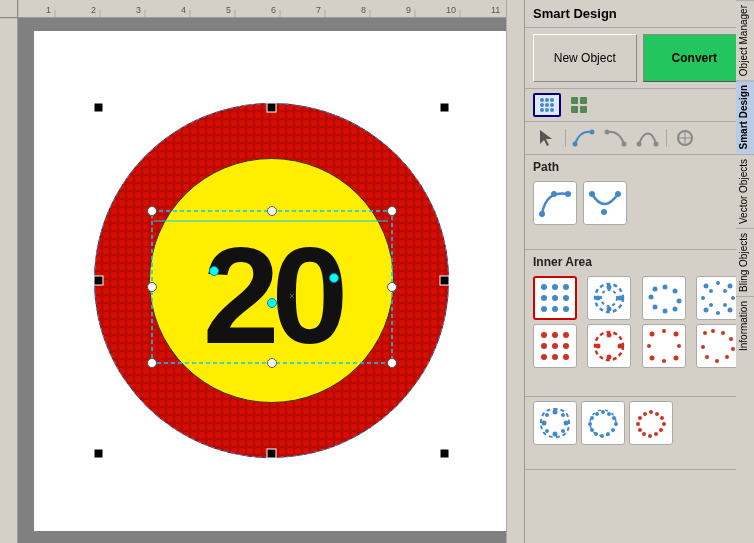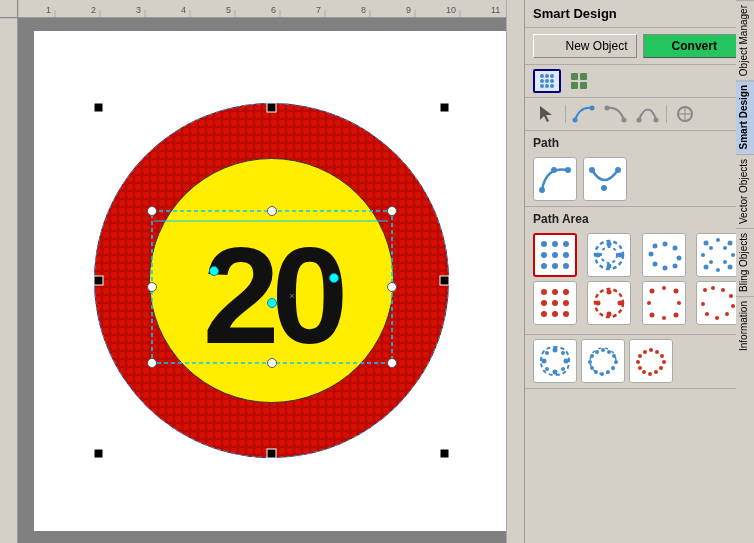--- a/index.html
+++ b/index.html
@@ -52,28 +52,27 @@
 
     .panel-buttons {
       display: flex;
       padding: 6px 8px;
       gap: 6px;
       border-bottom: 1px solid #aaa;
     }
 
     .btn-new-object {
       flex: 1;
-      padding: 4px 8px;
+      padding: 16px 8px;
       background: #d4d0c8;
       border: 1px solid #888;
       border-top-color: #fff;
       border-left-color: #fff;
       cursor: pointer;
       font-size: 12px;
-      text-align: right;
     }
 
     .btn-convert {
       flex: 1;
       padding: 4px 8px;
       background: #22c55e;
       border: 1px solid #555;
       border-top-color: #888;
       border-left-color: #888;
       cursor: pointer;
@@ -154,21 +153,21 @@
     .ruler-top-bar {
       height: 18px;
       background: #d4d0c8;
       border-bottom: 1px solid #999;
       position: relative;
       overflow: hidden;
     }
 
     .panel-section {
       border-bottom: 1px solid #aaa;
-      padding-bottom: 1px;
+      padding-bottom: 20px;
     }
   </style>
 </head>
 <body>
 
 <div style="display:flex; width:754px; height:543px; overflow:hidden;">
 
   <div class="canvas-area">
 
     <div class="ruler-corner"></div>
@@ -378,21 +377,21 @@
             <path d="M6,10 Q18,30 32,10" stroke="#4488cc" stroke-width="2.5" fill="none" stroke-linecap="round"></path>
             <circle cx="6" cy="10" r="3" fill="#4488cc"></circle>
             <circle cx="18" cy="28" r="3" fill="#4488cc"></circle>
             <circle cx="32" cy="10" r="3" fill="#4488cc"></circle>
           </svg>
         </div>
       </div>
     </div>
 
     <div class="panel-section">
-      <div class="section-label">Path Area</div>
+      <div class="section-label">Inner Area</div>
       <div class="pattern-grid">
 
         <div class="pattern-item selected-pattern">
           <svg width="38" height="38" viewBox="0 0 38 38">
             <circle cx="8" cy="8" r="3" fill="#4488cc"></circle>
             <circle cx="19" cy="8" r="3" fill="#4488cc"></circle>
             <circle cx="30" cy="8" r="3" fill="#4488cc"></circle>
             <circle cx="8" cy="19" r="3" fill="#4488cc"></circle>
             <circle cx="19" cy="19" r="3" fill="#4488cc"></circle>
             <circle cx="30" cy="19" r="3" fill="#4488cc"></circle>

